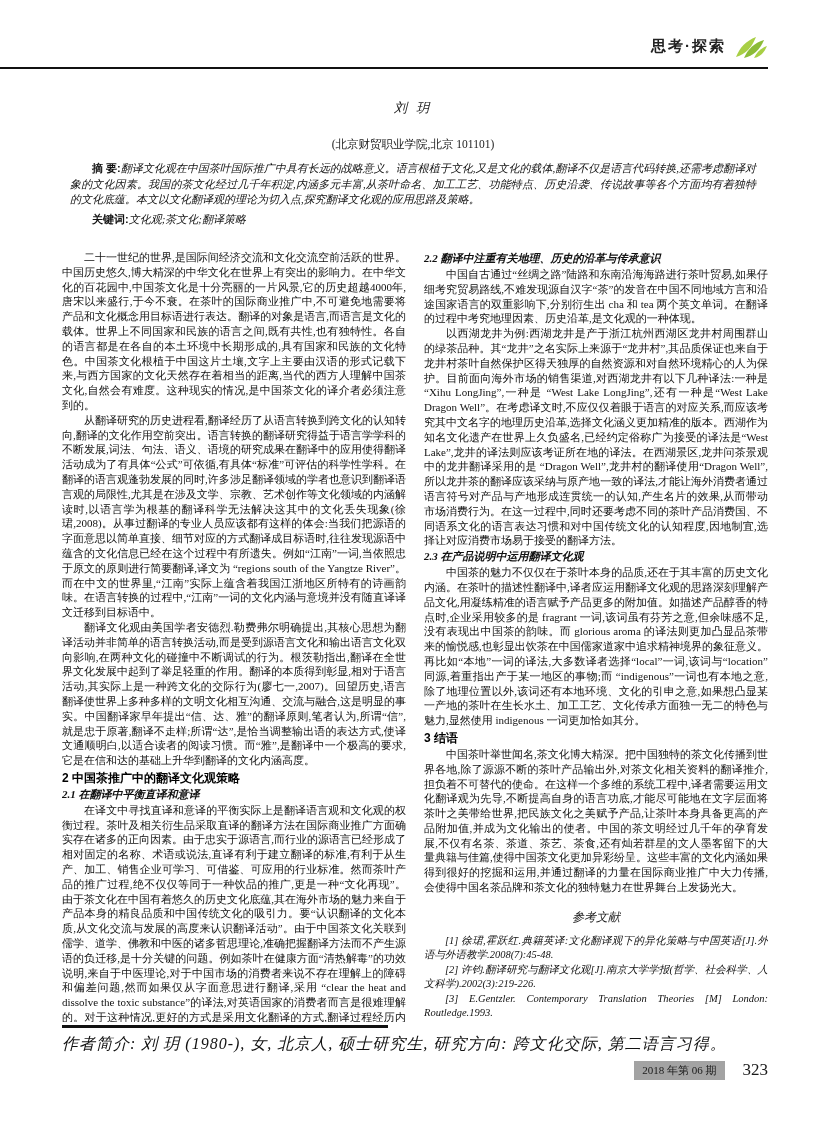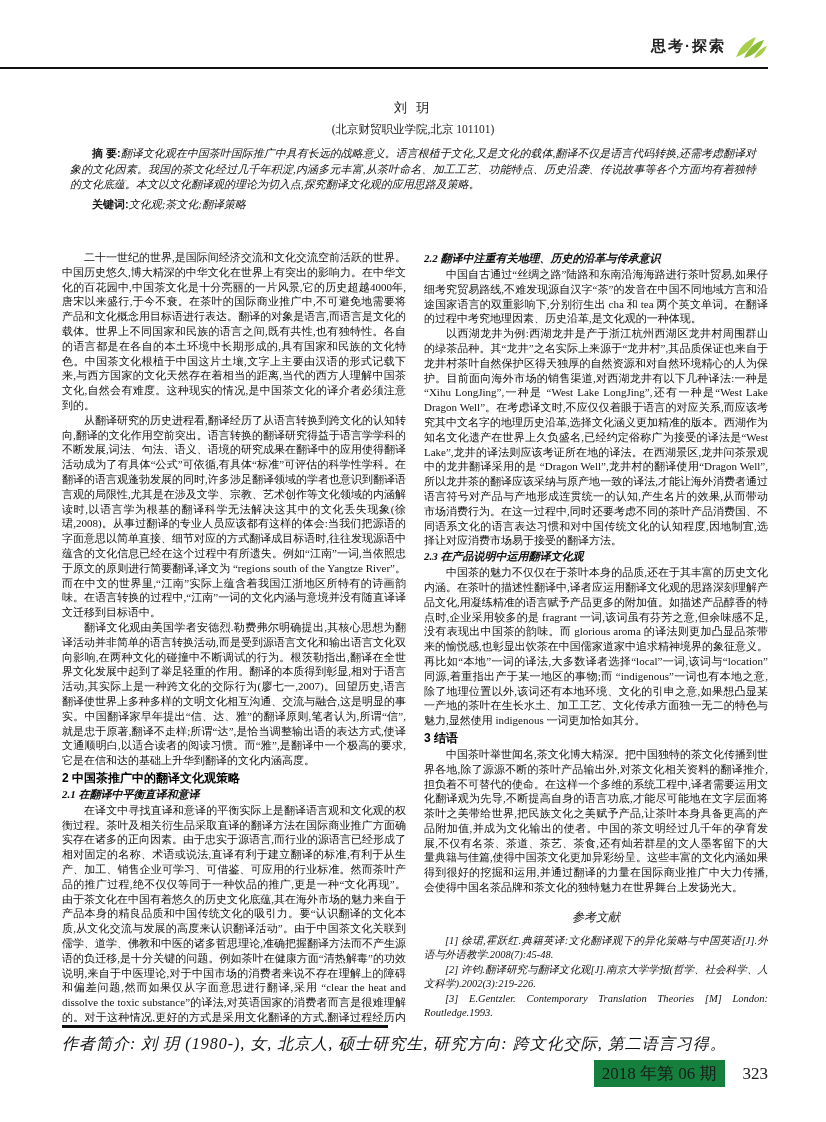--- a/index.html
+++ b/index.html
@@ -27,22 +27,22 @@
   .leaf-icon { width: 34px; height: 26px; display: block; }
   .header-rule {
     position: absolute; top: 67px; left: 0; width: 768px; height: 2px; background: #111;
   }
   
   .title-block { position: absolute; top: 88px; left: 62px; width: 702px; text-align: center; }
   .article-title {
     font-family: "Liberation Sans", "DejaVu Sans", sans-serif;
     font-weight: bold; font-size: 27px; letter-spacing: 1px; color: #000;
   }
-  .author-name { margin-top: 11px; font-size: 13px; letter-spacing: 3px; }
-  .affiliation { margin-top: 5px; font-size: 11.5px; }
+  .author-name { margin-top: 11px; font-size: 13px; letter-spacing: 3px; font-style: italic; }
+  .affiliation { margin-top: 20px; font-size: 11.5px; }
   .abstract, .keywords {
     margin-top: 9px; text-align: justify; text-justify: inter-ideograph;
     font-size: 11px; line-height: 15.5px; font-style: italic; color: #111;
   }
   .abstract .lbl, .keywords .lbl {
     font-style: normal; font-weight: bold;
     font-family: "Liberation Sans", "DejaVu Sans", sans-serif;
   }
   .abstract { text-indent: 2em; padding: 0 8px; }
   .keywords { text-indent: 2em; padding: 0 8px; margin-top: 4px; }
@@ -74,21 +74,21 @@
   
   .bio-rule { position: absolute; left: 62px; top: 1025px; width: 326px; height: 3px; background: #111; }
   .author-bio {
     position: absolute; left: 62px; top: 1034px; width: 706px;
     font-size: 16px; font-style: italic; letter-spacing: 1px; color: #111;
   }
   .page-footer {
     position: absolute; right: 58px; top: 1060px;
     display: flex; align-items: center; gap: 18px;
   }
-  .issue-box { background: #15803d; padding: 2px 8px; font-size: 17px; }
+  .issue-box { background: #a3a3a3; padding: 2px 8px; font-size: 11px; }
   .page-num { font-size: 17px; }
 </style>
 </head>
 <body>
 
 <div class="page">
 
   <div class="masthead">
     <div class="masthead-inner">
       <span class="section-label">思考·探索</span>

